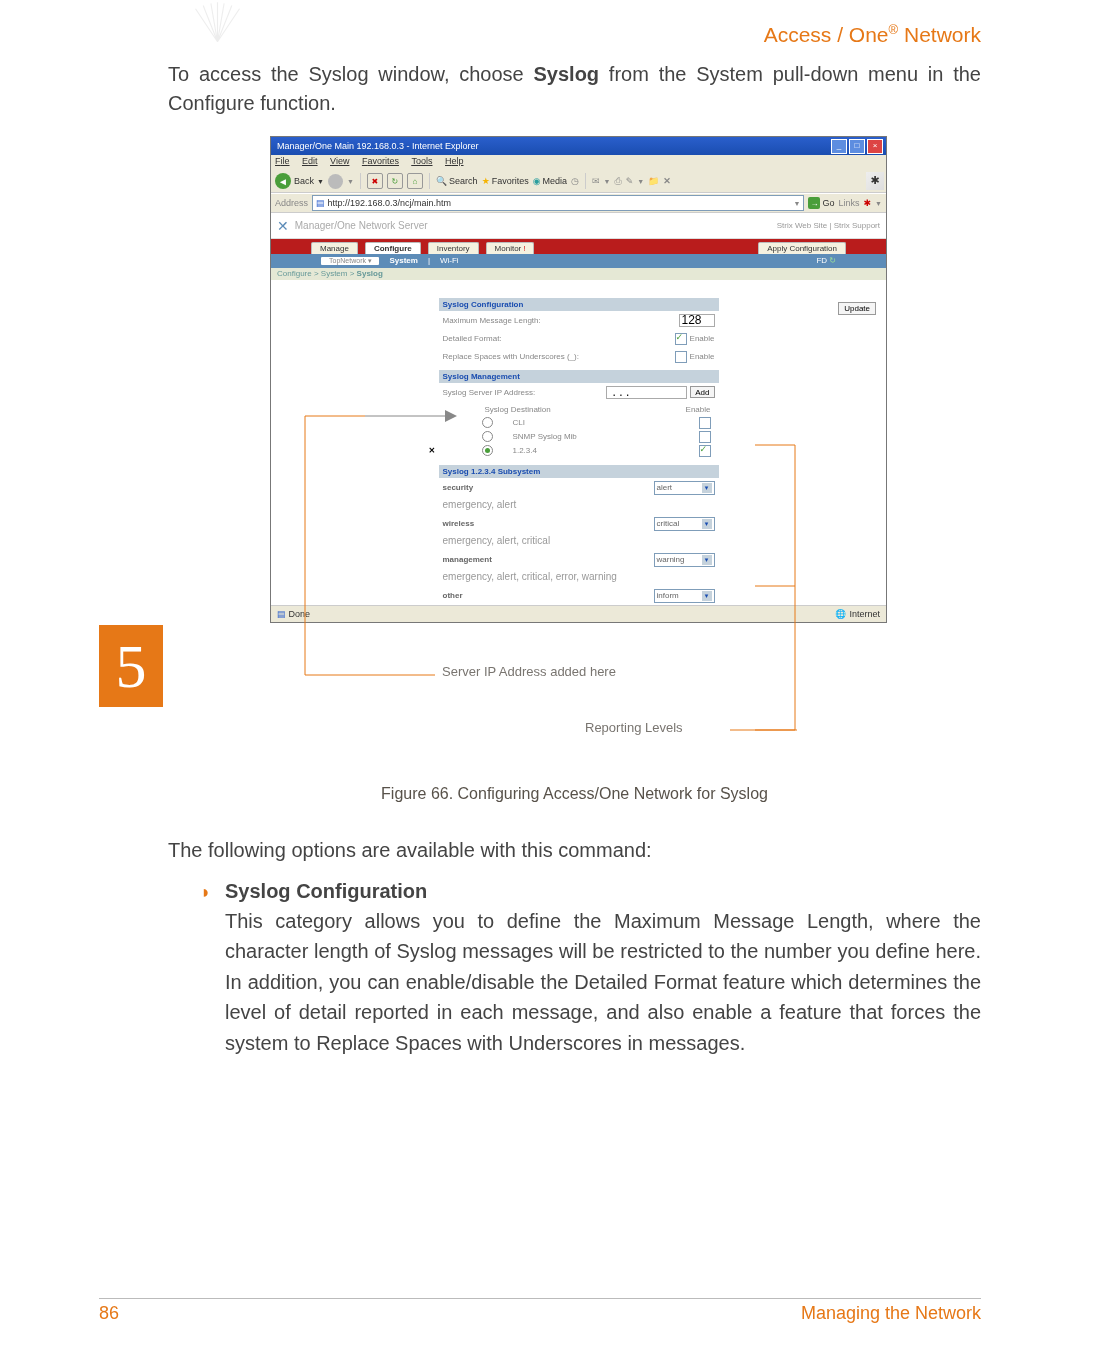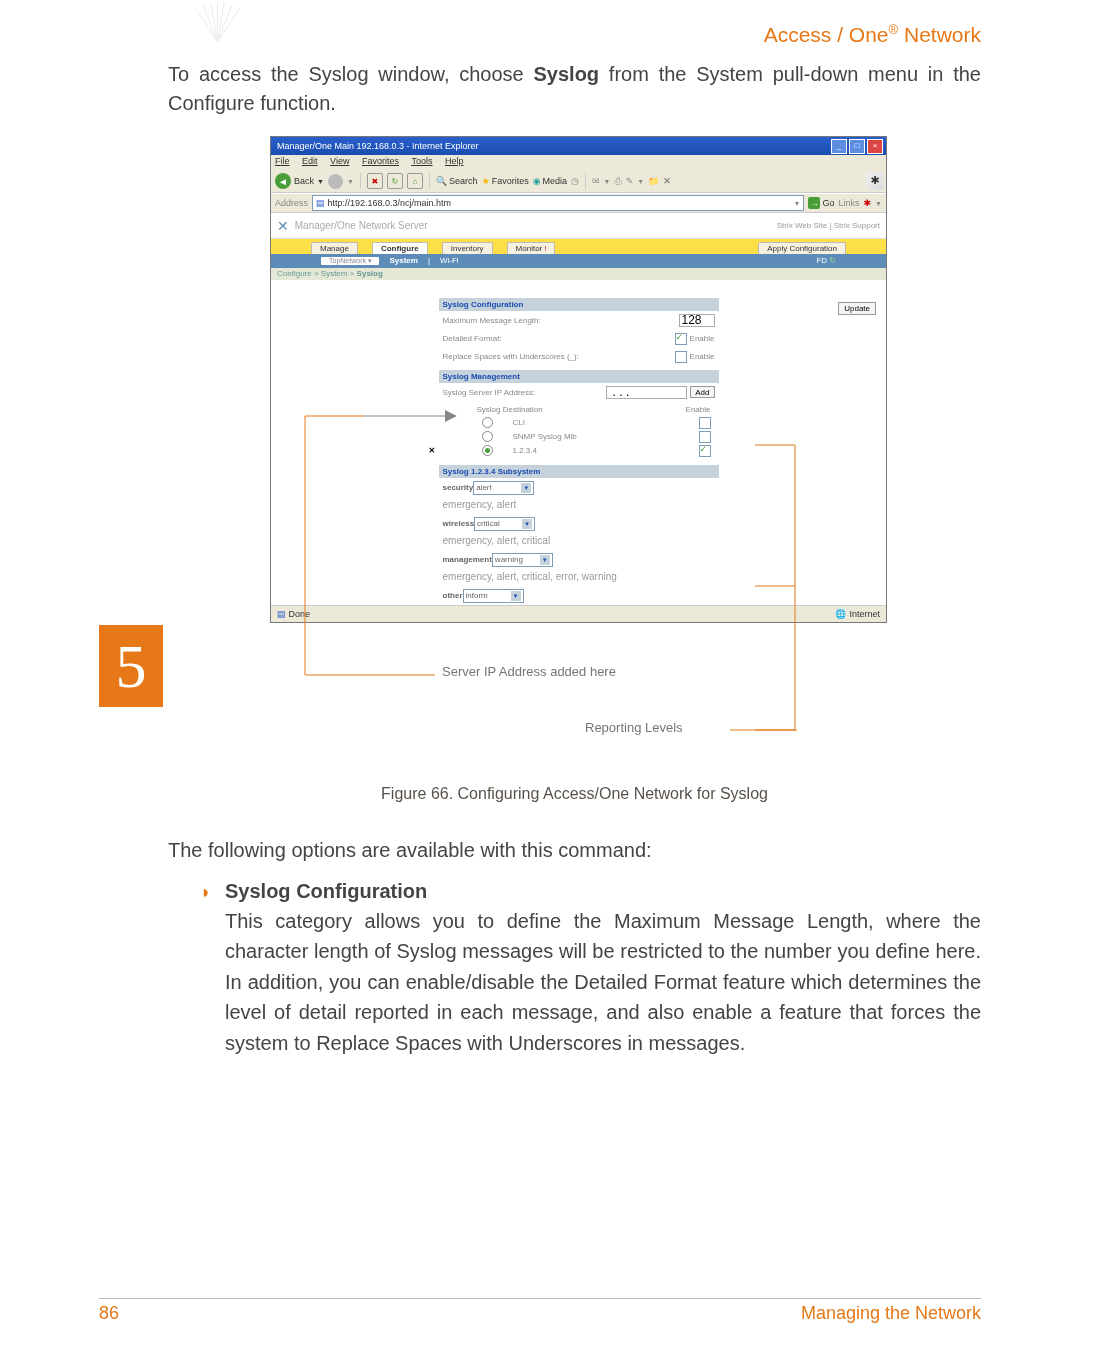--- a/index.html
+++ b/index.html
@@ -145,24 +145,24 @@
       height: 24px;
       border-bottom: 1px solid #ddd;
       padding: 2px 6px;
       display: flex;
       align-items: center;
       justify-content: space-between;
     }
     .mo-title { color:#aaa; font-size:10px; display:flex; align-items:center; gap:6px; }
     .mo-links { color:#999; font-size:8px; }
     .mo-tabs {
-      background:#fde047;
+      background:#b91c1c;
       padding: 0 40px;
       display:flex;
-      gap:14px;
+      gap:7px;
       height:18px;
       align-items:flex-end;
       justify-content:flex-end;
     }
     .mo-tab { padding:1px 8px; border:1px solid #bbb; border-bottom:none; font-size:8px; background:#f5f1e0; border-radius:2px 2px 0 0; }
     .mo-tab.active { font-weight:bold; background:#fff; }
     .mo-apply { margin-left:auto; }
     .mo-subnav {
       background: #5d8cb8;
       color:#fff;
@@ -201,21 +201,21 @@
     .mo-input-wide { width:75px; }
     .mo-cb { width:10px; height:10px; border:1px solid #7f9db9; display:inline-block; }
     .mo-cbl { display:flex; align-items:center; gap:3px; color:#888; font-size:8px; }
     .mo-btn { border:1px solid #999; background:#f5f5f5; font-size:8px; padding:0 4px; height:12px; }
     .mo-dest { padding:3px 4px; }
     .mo-dest-head { display:flex; justify-content:space-between; color:#888; font-size:8px; padding:0 4px 2px; }
     .mo-dest-row { display:flex; align-items:center; gap:20px; padding:1px 4px; color:#888; }
     .mo-radio { width:9px; height:9px; border:1px solid #888; border-radius:50%; display:inline-block; }
     .mo-radio.sel::after { content:""; display:block; width:5px; height:5px; background:#4a9e3a; border-radius:50%; margin:2px; }
     .mo-x { color:#000; font-weight:bold; position:absolute; left:-14px; }
-    .mo-subsys-row { display:flex; justify-content:flex-start; padding:3px 4px; align-items:center; }
+    .mo-subsys-row { display:flex; justify-content:space-between; padding:3px 4px; align-items:center; }
     .mo-subsys-label { font-weight:bold; color:#666; font-size:8px; }
     .mo-select { border:1px solid #7f9db9; font-size:8px; padding:0 2px; width:55px; height:12px; background:#fff; display:flex; align-items:center; justify-content:space-between; }
     .mo-select-arrow { background:#c5d2dc; width:10px; height:10px; font-size:7px; display:flex; align-items:center; justify-content:center; color:#1a4db0; }
     .mo-subtext { font-size:10px; color:#999; padding:1px 4px 4px; }
     .ie-status { position:absolute; bottom:0; left:0; right:0; height:16px; background:#ece9d8; border-top:1px solid #ccc; display:flex; align-items:center; justify-content:space-between; padding:0 6px; font-size:9px; color:#333; }
     .callout-label {
       position: absolute;
       color: #797570;
       font-size: 13px;
       font-family: 'Optima','Candara',sans-serif;
@@ -425,21 +425,21 @@
           <div class="mo-section">Syslog Management</div>
           <div class="mo-row">
             <label>Syslog Server IP Address:</label>
             <span style="display:flex;gap:3px;align-items:center;">
               <input class="mo-input mo-input-wide" value=" . . . " style="">
               <button class="mo-btn">Add</button>
             </span>
           </div>
           <div class="mo-dest">
             <div class="mo-dest-head">
-              <span style="margin-left:30px;">Syslog Destination</span>
+              <span style="margin-left:38px;">Syslog Destination</span>
               <span>Enable</span>
             </div>
             <div class="mo-dest-row">
               <span style="width:15px;"></span>
               <span class="mo-radio"></span>
               <span style="width:90px;">CLI</span>
               <span class="mo-cb" style="margin-left:auto;"></span>
             </div>
             <div class="mo-dest-row">
               <span style="width:15px;"></span>

